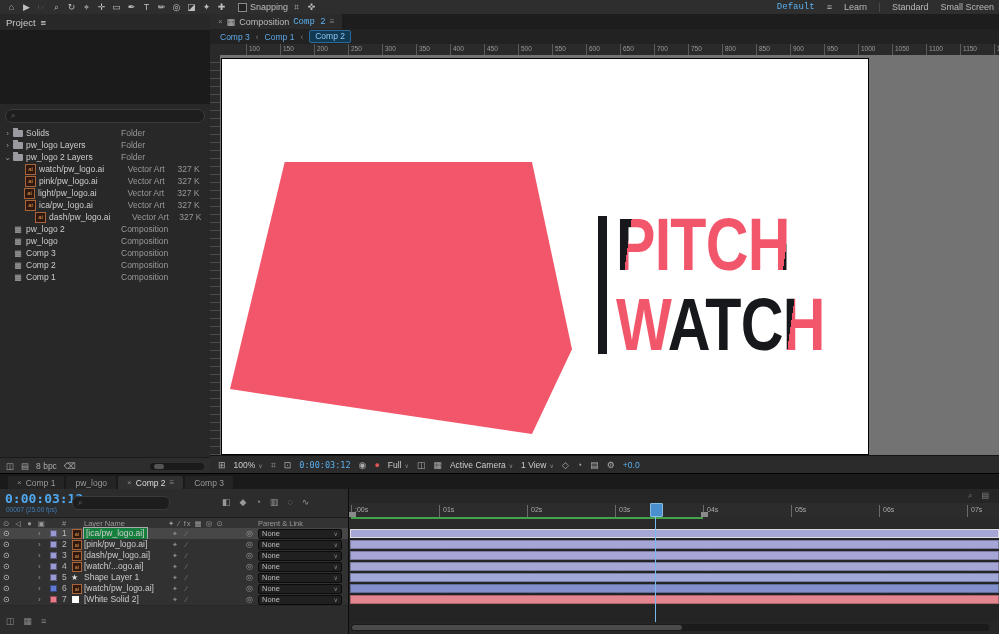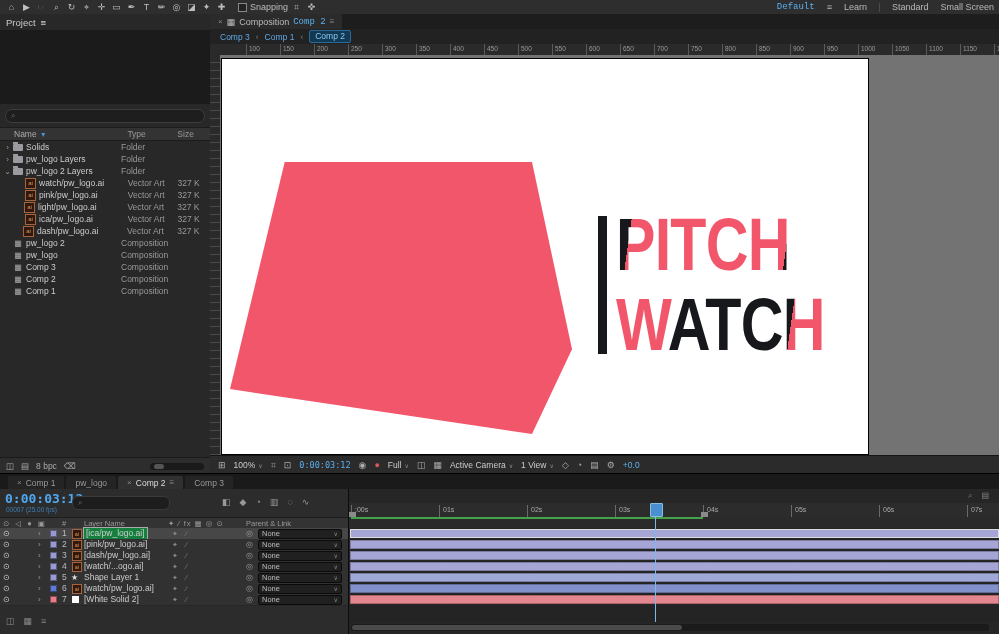--- a/index.html
+++ b/index.html
@@ -94,21 +94,21 @@
   .tl-search{position:absolute;left:72px;top:7px;width:86px;height:12px;background:#1d1d1d;border:1px solid #3a3a3a;
              border-radius:6px;color:#777;font-size:8px;display:flex;align-items:center;padding:0 5px;}
   .tl-icons{position:absolute;left:222px;top:8px;display:flex;gap:9px;color:#999;font-size:9px;}
   .tl-cols{position:absolute;left:0;right:0;top:28px;height:11px;background:#333;border-top:1px solid #1c1c1c;
            border-bottom:1px solid #1c1c1c;font-size:7.5px;color:#999;}
   .tl-cols span{position:absolute;top:1px;}
   .col-av{left:3px;letter-spacing:2px;}
   .col-hash{left:62px;}
   .col-name{left:84px;}
   .col-sw{left:168px;letter-spacing:1px;}
-  .col-pl{left:246px;}
+  .col-pl{left:258px;}
   .lrow{position:absolute;left:0;right:0;height:11px;background:#313131;border-bottom:1px solid #272727;
         font-size:8.5px;color:#ccc;}
   .lrow.sel{background:#474747;}
   .lrow>span{position:absolute;top:0;height:11px;line-height:11px;}
   .leye{left:3px;font-size:8px;color:#ccc;}
   .lcaret{left:38px;color:#999;font-size:8px;}
   .lrow>span.lchip{left:50px;top:2px;width:7px;height:7px;box-shadow:inset 0 0 0 1px rgba(0,0,0,.4);}
   .lnum{left:62px;color:#bbb;}
   .lrow>span.lsic-vector{left:72px;top:1px;width:8px;height:8px;background:#30180e;border:1px solid #a8643a;
         color:#e09a52;font-size:5.5px;line-height:8px;text-align:center;}
@@ -183,28 +183,20 @@
 
   <div class="project">
     <div class="phead">
       <span>Project</span>
       <span>≡</span>
     </div>
     <div class="ppreview"></div>
     <div class="psearch">
       <span>⌕</span>
     </div>
-    <div class="pcols">
-      <div class="pc-name">
-        <span>Name</span>
-        <span class="sortarrow">▼</span>
-      </div>
-      <div class="pc-type">Type</div>
-      <div class="pc-size">Size</div>
-    </div>
     <div>
         <div class="prow">
           <div class="pc-name" style="padding-left: 3px;">
             <span class="caret">›</span>
             <span class="ic ic-folder"></span>
             <span class="pname">Solids</span>
           </div>
           <div class="pc-type">Folder</div>
           <div class="pc-size"></div>
         </div>
@@ -256,21 +248,21 @@
         <div class="prow">
           <div class="pc-name" style="padding-left: 15px;">
             <span class="caret"></span>
             <span class="ic ic-vector">ai</span>
             <span class="pname">ica/pw_logo.ai</span>
           </div>
           <div class="pc-type">Vector Art</div>
           <div class="pc-size">327 K</div>
         </div>
         <div class="prow">
-          <div class="pc-name" style="padding-left: 13px;">
+          <div class="pc-name" style="padding-left: 25px;">
             <span class="caret"></span>
             <span class="ic ic-vector">ai</span>
             <span class="pname">dash/pw_logo.ai</span>
           </div>
           <div class="pc-type">Vector Art</div>
           <div class="pc-size">327 K</div>
         </div>
         <div class="prow">
           <div class="pc-name" style="padding-left: 3px;">
             <span class="caret"></span>

